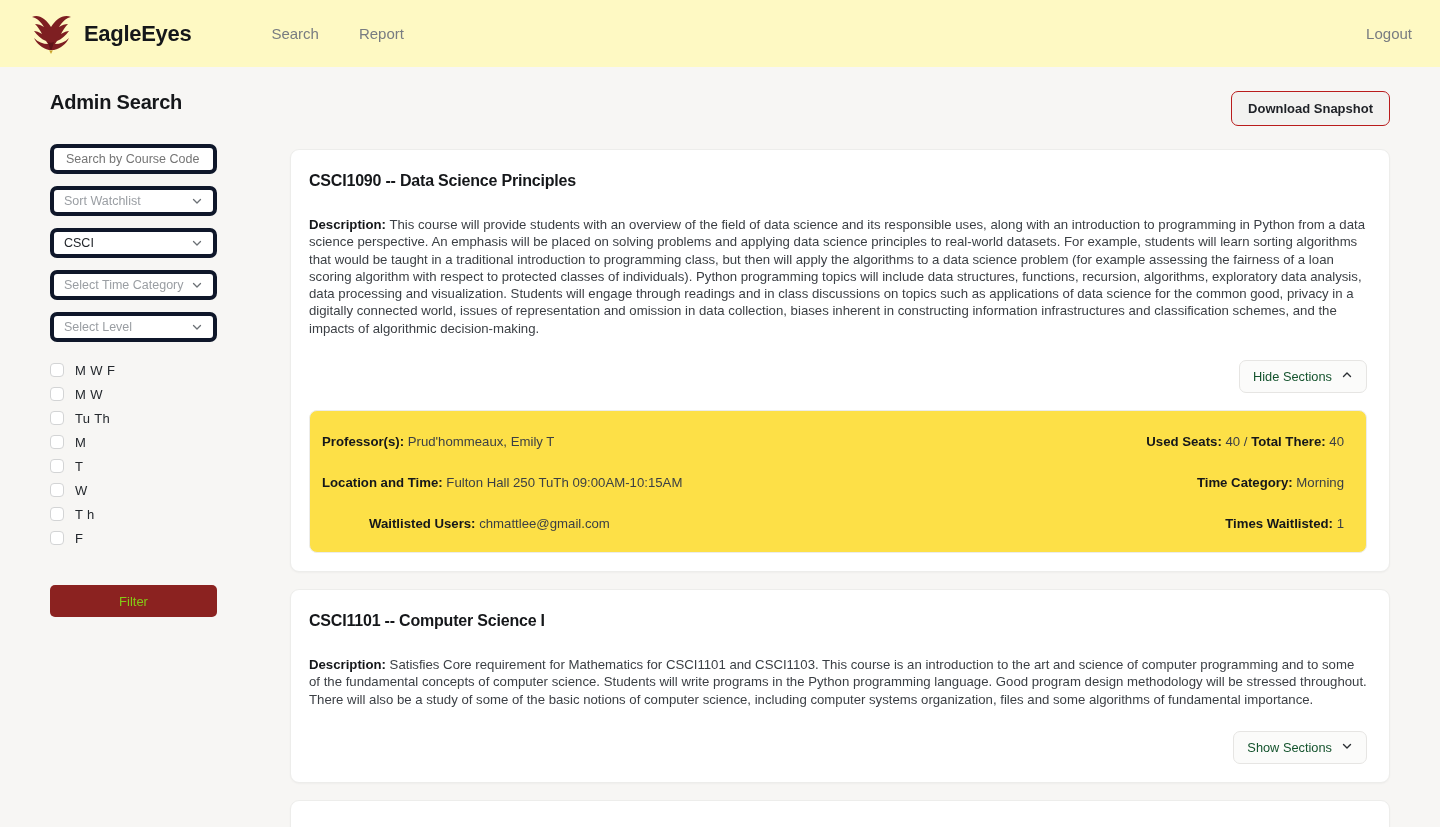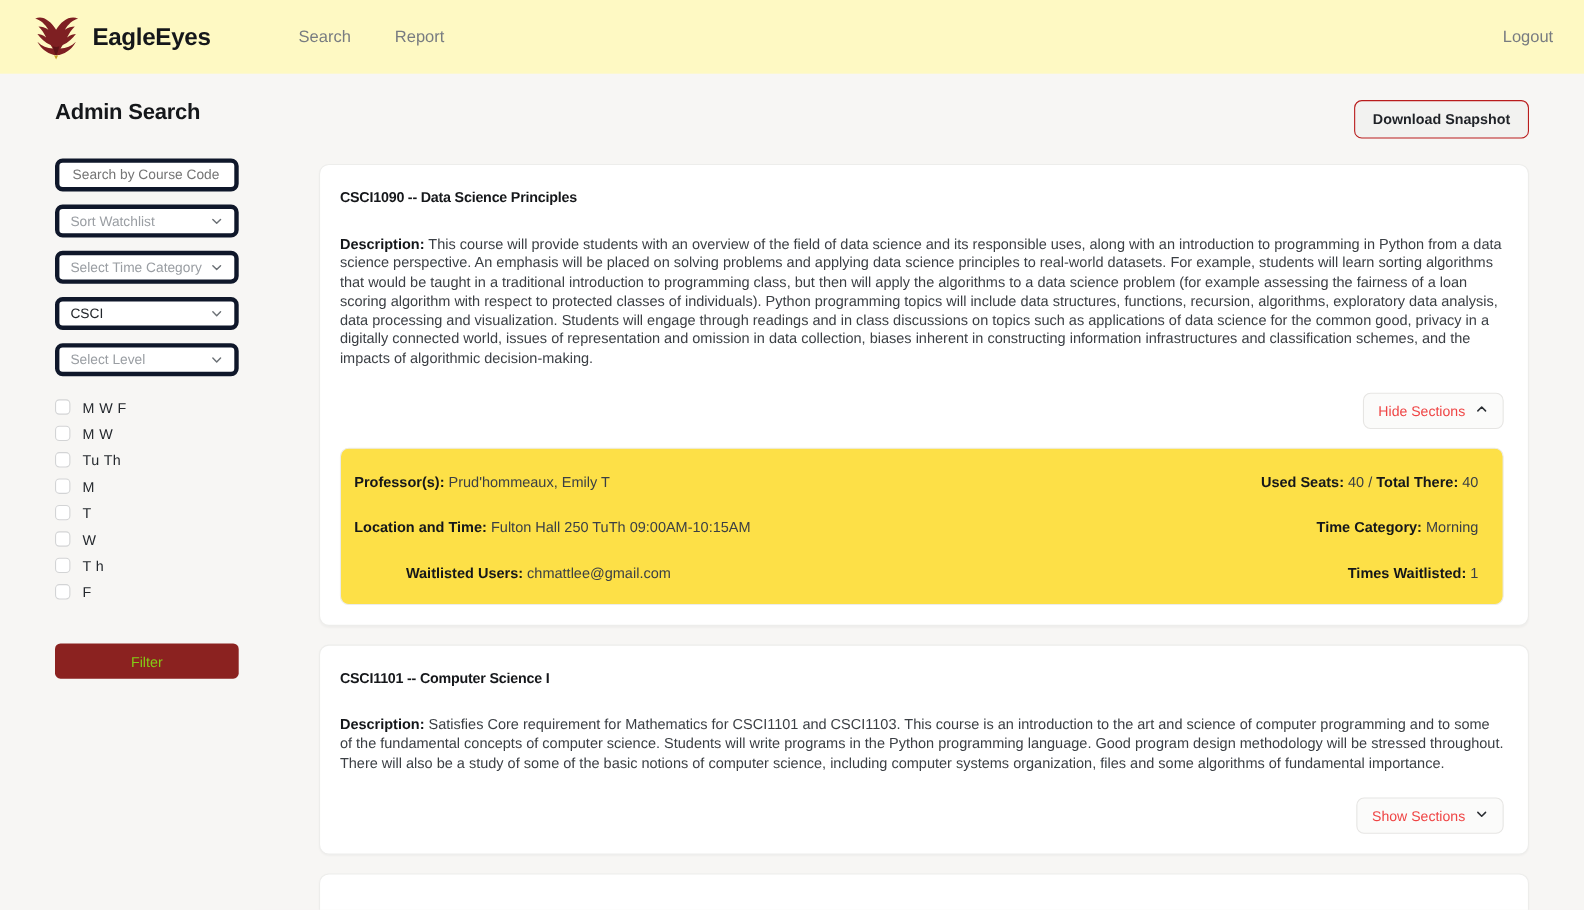--- a/index.html
+++ b/index.html
@@ -151,21 +151,21 @@
 
   .course-card {
     background: #ffffff;
     border: 1px solid #ededeb;
     border-radius: 9px;
     padding: 22px 22px 18px 18px;
     margin-bottom: 17px;
     box-shadow: 0 1px 2px rgba(20,20,20,0.035);
   }
   .course-title {
-    font-size: 13px;
+    font-size: 16px;
     font-weight: bold;
     color: #15171a;
     margin: 0 0 26px 0;
     letter-spacing: -0.2px;
   }
   .course-desc {
     font-size: 13.2px;
     line-height: 17.3px;
     color: #3b3f44;
     margin: 0;
@@ -176,21 +176,21 @@
     display: flex;
     justify-content: flex-end;
     margin-top: 23px;
   }
   .sections-toggle {
     background: #fbfbfa;
     border: 1px solid #e6e5e3;
     border-radius: 7px;
     padding: 8px 13px;
     font-size: 12.8px;
-    color: #ef4444;
+    color: #14532d;
     font-family: "Liberation Sans", sans-serif;
     cursor: pointer;
     display: flex;
     align-items: center;
     gap: 9px;
   }
 
   .section-panel {
     margin-top: 17px;
     background: #fde047;
@@ -253,30 +253,30 @@
     <div class="field select">
       <span class="val">Sort Watchlist</span>
       <span class="chevron">
         <svg width="12" height="12" viewBox="0 0 12 12">
             <path d="M2.5 4.5 L6 8 L9.5 4.5" stroke="#6b7075" stroke-width="1.3" fill="none" stroke-linecap="round" stroke-linejoin="round"></path>
           </svg>
       </span>
     </div>
 
     <div class="field select">
-      <span class="val">Select Time Category</span>
+      <span class="val filled">CSCI</span>
       <span class="chevron">
         <svg width="12" height="12" viewBox="0 0 12 12">
             <path d="M2.5 4.5 L6 8 L9.5 4.5" stroke="#6b7075" stroke-width="1.3" fill="none" stroke-linecap="round" stroke-linejoin="round"></path>
           </svg>
       </span>
     </div>
 
     <div class="field select">
-      <span class="val filled">CSCI</span>
+      <span class="val">Select Time Category</span>
       <span class="chevron">
         <svg width="12" height="12" viewBox="0 0 12 12">
             <path d="M2.5 4.5 L6 8 L9.5 4.5" stroke="#6b7075" stroke-width="1.3" fill="none" stroke-linecap="round" stroke-linejoin="round"></path>
           </svg>
       </span>
     </div>
 
     <div class="field select">
       <span class="val">Select Level</span>
       <span class="chevron">

